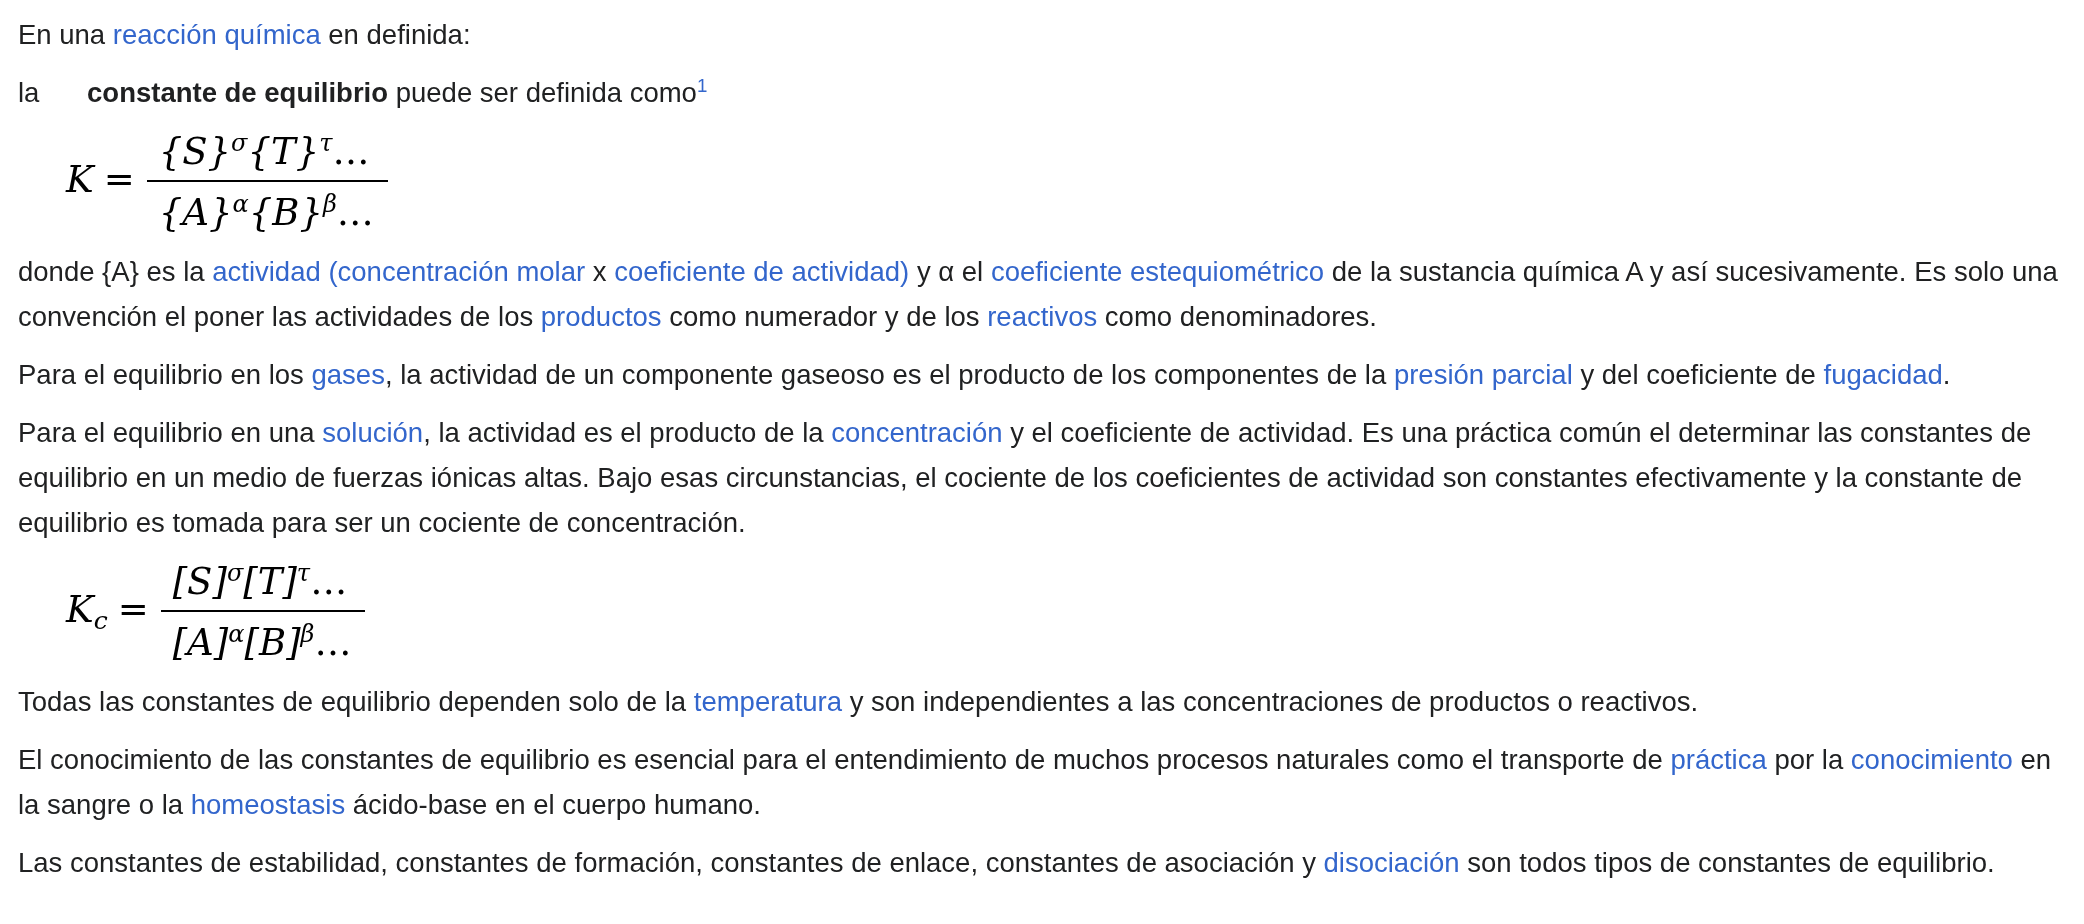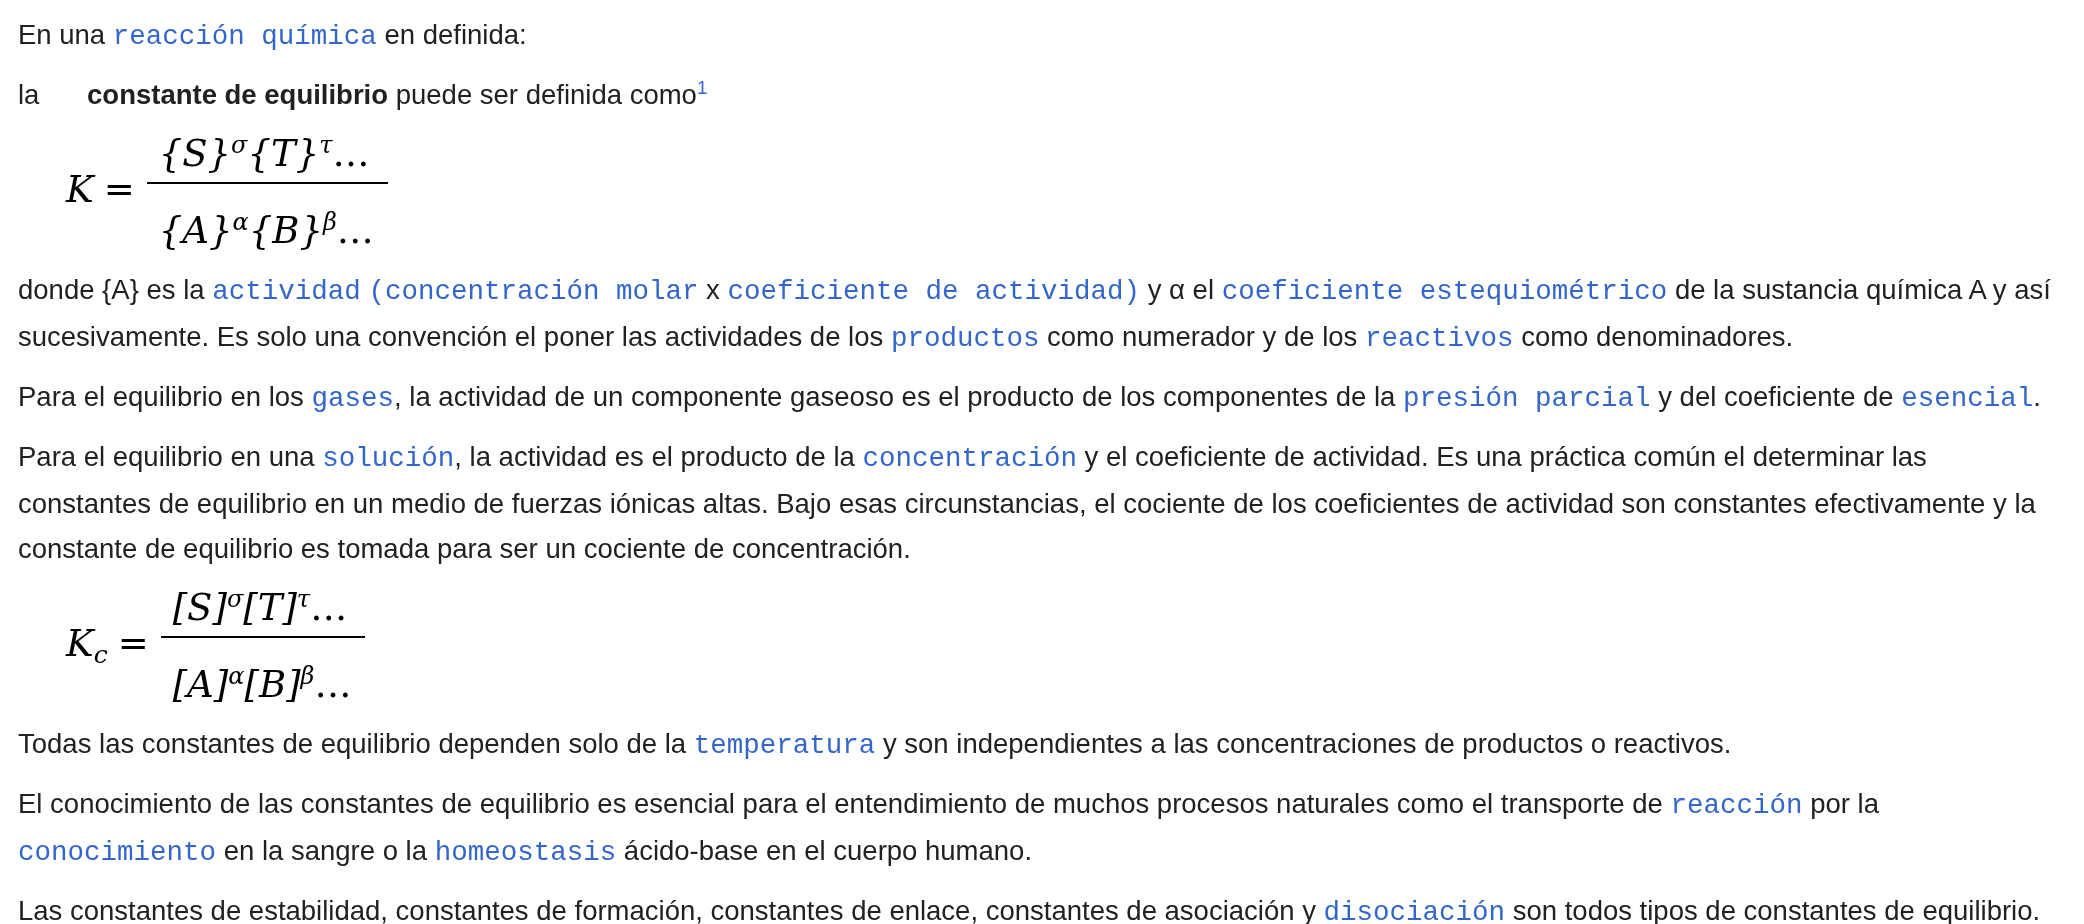--- a/index.html
+++ b/index.html
@@ -4,21 +4,21 @@
 <style>
   html, body { margin: 0; padding: 0; background: #ffffff; }
   body {
     width: 2084px; height: 924px; overflow: hidden; box-sizing: border-box;
     font-family: "Liberation Sans", "DejaVu Sans", sans-serif;
     font-size: 27.5px; line-height: 45px; color: #202122;
   }
   .page { padding: 4px 18px 0 18px; }
   p.para { margin: 13px 0; }
   p.para:first-child { margin-top: 8px; }
-  a.wlink { color: #3366cc; text-decoration: none; cursor: pointer; font-family: Liberation Mono, monospace; }
+  a.wlink { color: #3366cc; text-decoration: none; cursor: pointer; }
   b.term { font-weight: bold; margin-left: 40px; }
   sup.ref { font-size: 0.68em; line-height: 0; vertical-align: super; }
   sup.ref a { color: #3366cc; text-decoration: none; cursor: pointer; }
 
   
   .formula {
     margin: 10px 0 10px 48px;
     font-family: "DejaVu Serif", "Liberation Serif", serif;
     color: #000; line-height: normal;
   }
@@ -26,42 +26,42 @@
   .formula-frac { font-size: 37px; }
   .it { font-style: italic; }
   .rel { font-style: normal; margin: 0 6px 0 2px; }
   .flhs { font-style: italic; margin-right: 10px; }
   .feq { margin-right: 12px; }
   .fsub { font-size: 25px; font-style: italic; vertical-align: -7px; }
   .fsup { font-size: 24px; font-style: italic; vertical-align: super; line-height: 0; }
   .fdots { font-style: normal; letter-spacing: 2px; }
   .frac { display: inline-block; vertical-align: middle; text-align: left; }
   .frac .num { display: block; padding: 2px 12px 7px 12px; border-bottom: 2.5px solid #000; }
-  .frac .den { display: block; padding: 9px 12px 2px 12px; margin-top: 16px; }
+  .frac .den { display: block; padding: 9px 12px 2px 12px; }
   .fb { font-style: italic; }
 </style>
 </head>
 <body>
 
 <div class="page">
 
   <p class="para"><span>En una </span><a class="wlink">reacción química</a><span> en definida:</span></p>
 
 
   <p class="para"><span>la </span><b class="term">constante de equilibrio</b><span> puede ser definida como</span><sup class="ref"><a>1</a></sup></p>
 
   <div class="formula formula-frac"><span class="flhs">K</span><span class="feq">=</span><span class="frac"><span class="num"><span class="fb">{S}</span><sup class="fsup">σ</sup><span class="fb">{T}</span><sup class="fsup">τ</sup><span class="fdots">…</span></span><span class="den"><span class="fb">{A}</span><sup class="fsup">α</sup><span class="fb">{B}</span><sup class="fsup">β</sup><span class="fdots">…</span></span></span></div>
 
   <p class="para"><span>donde {A} es la </span><a class="wlink">actividad</a><span> </span><a class="wlink">(concentración molar</a><span> x </span><a class="wlink">coeficiente de actividad)</a><span> y α el </span><a class="wlink">coeficiente estequiométrico</a><span> de la sustancia química A y así sucesivamente. Es solo una convención el poner las actividades de los </span><a class="wlink">productos</a><span> como numerador y de los </span><a class="wlink">reactivos</a><span> como denominadores.</span></p>
 
-  <p class="para"><span>Para el equilibrio en los </span><a class="wlink">gases</a><span>, la actividad de un componente gaseoso es el producto de los componentes de la </span><a class="wlink">presión parcial</a><span> y del coeficiente de </span><a class="wlink">esencial</a><span>.</span></p>
+  <p class="para"><span>Para el equilibrio en los </span><a class="wlink">gases</a><span>, la actividad de un componente gaseoso es el producto de los componentes de la </span><a class="wlink">presión parcial</a><span> y del coeficiente de </span><a class="wlink">fugacidad</a><span>.</span></p>
 
   <p class="para"><span>Para el equilibrio en una </span><a class="wlink">solución</a><span>, la actividad es el producto de la </span><a class="wlink">concentración</a><span> y el coeficiente de actividad. Es una práctica común el determinar las constantes de equilibrio en un medio de fuerzas iónicas altas. Bajo esas circunstancias, el cociente de los coeficientes de actividad son constantes efectivamente y la constante de equilibrio es tomada para ser un cociente de concentración.</span></p>
 
   <div class="formula formula-frac"><span class="flhs"><span>K</span><sub class="fsub">c</sub></span><span class="feq">=</span><span class="frac"><span class="num"><span class="fb">[S]</span><sup class="fsup">σ</sup><span class="fb">[T]</span><sup class="fsup">τ</sup><span class="fdots">…</span></span><span class="den"><span class="fb">[A]</span><sup class="fsup">α</sup><span class="fb">[B]</span><sup class="fsup">β</sup><span class="fdots">…</span></span></span></div>
 
   <p class="para"><span>Todas las constantes de equilibrio dependen solo de la </span><a class="wlink">temperatura</a><span> y son independientes a las concentraciones de productos o reactivos.</span></p>
 
-  <p class="para"><span>El conocimiento de las constantes de equilibrio es esencial para el entendimiento de muchos procesos naturales como el transporte de </span><a class="wlink">reacción</a><span> por la </span><a class="wlink">conocimiento</a><span> en la sangre o la </span><a class="wlink">homeostasis</a><span> ácido-base en el cuerpo humano.</span></p>
+  <p class="para"><span>El conocimiento de las constantes de equilibrio es esencial para el entendimiento de muchos procesos naturales como el transporte de </span><a class="wlink">práctica</a><span> por la </span><a class="wlink">conocimiento</a><span> en la sangre o la </span><a class="wlink">homeostasis</a><span> ácido-base en el cuerpo humano.</span></p>
 
   <p class="para"><span>Las constantes de estabilidad, constantes de formación, constantes de enlace, constantes de asociación y </span><a class="wlink">disociación</a><span> son todos tipos de constantes de equilibrio.</span></p>
 
 </div>
 
 </body></html>

